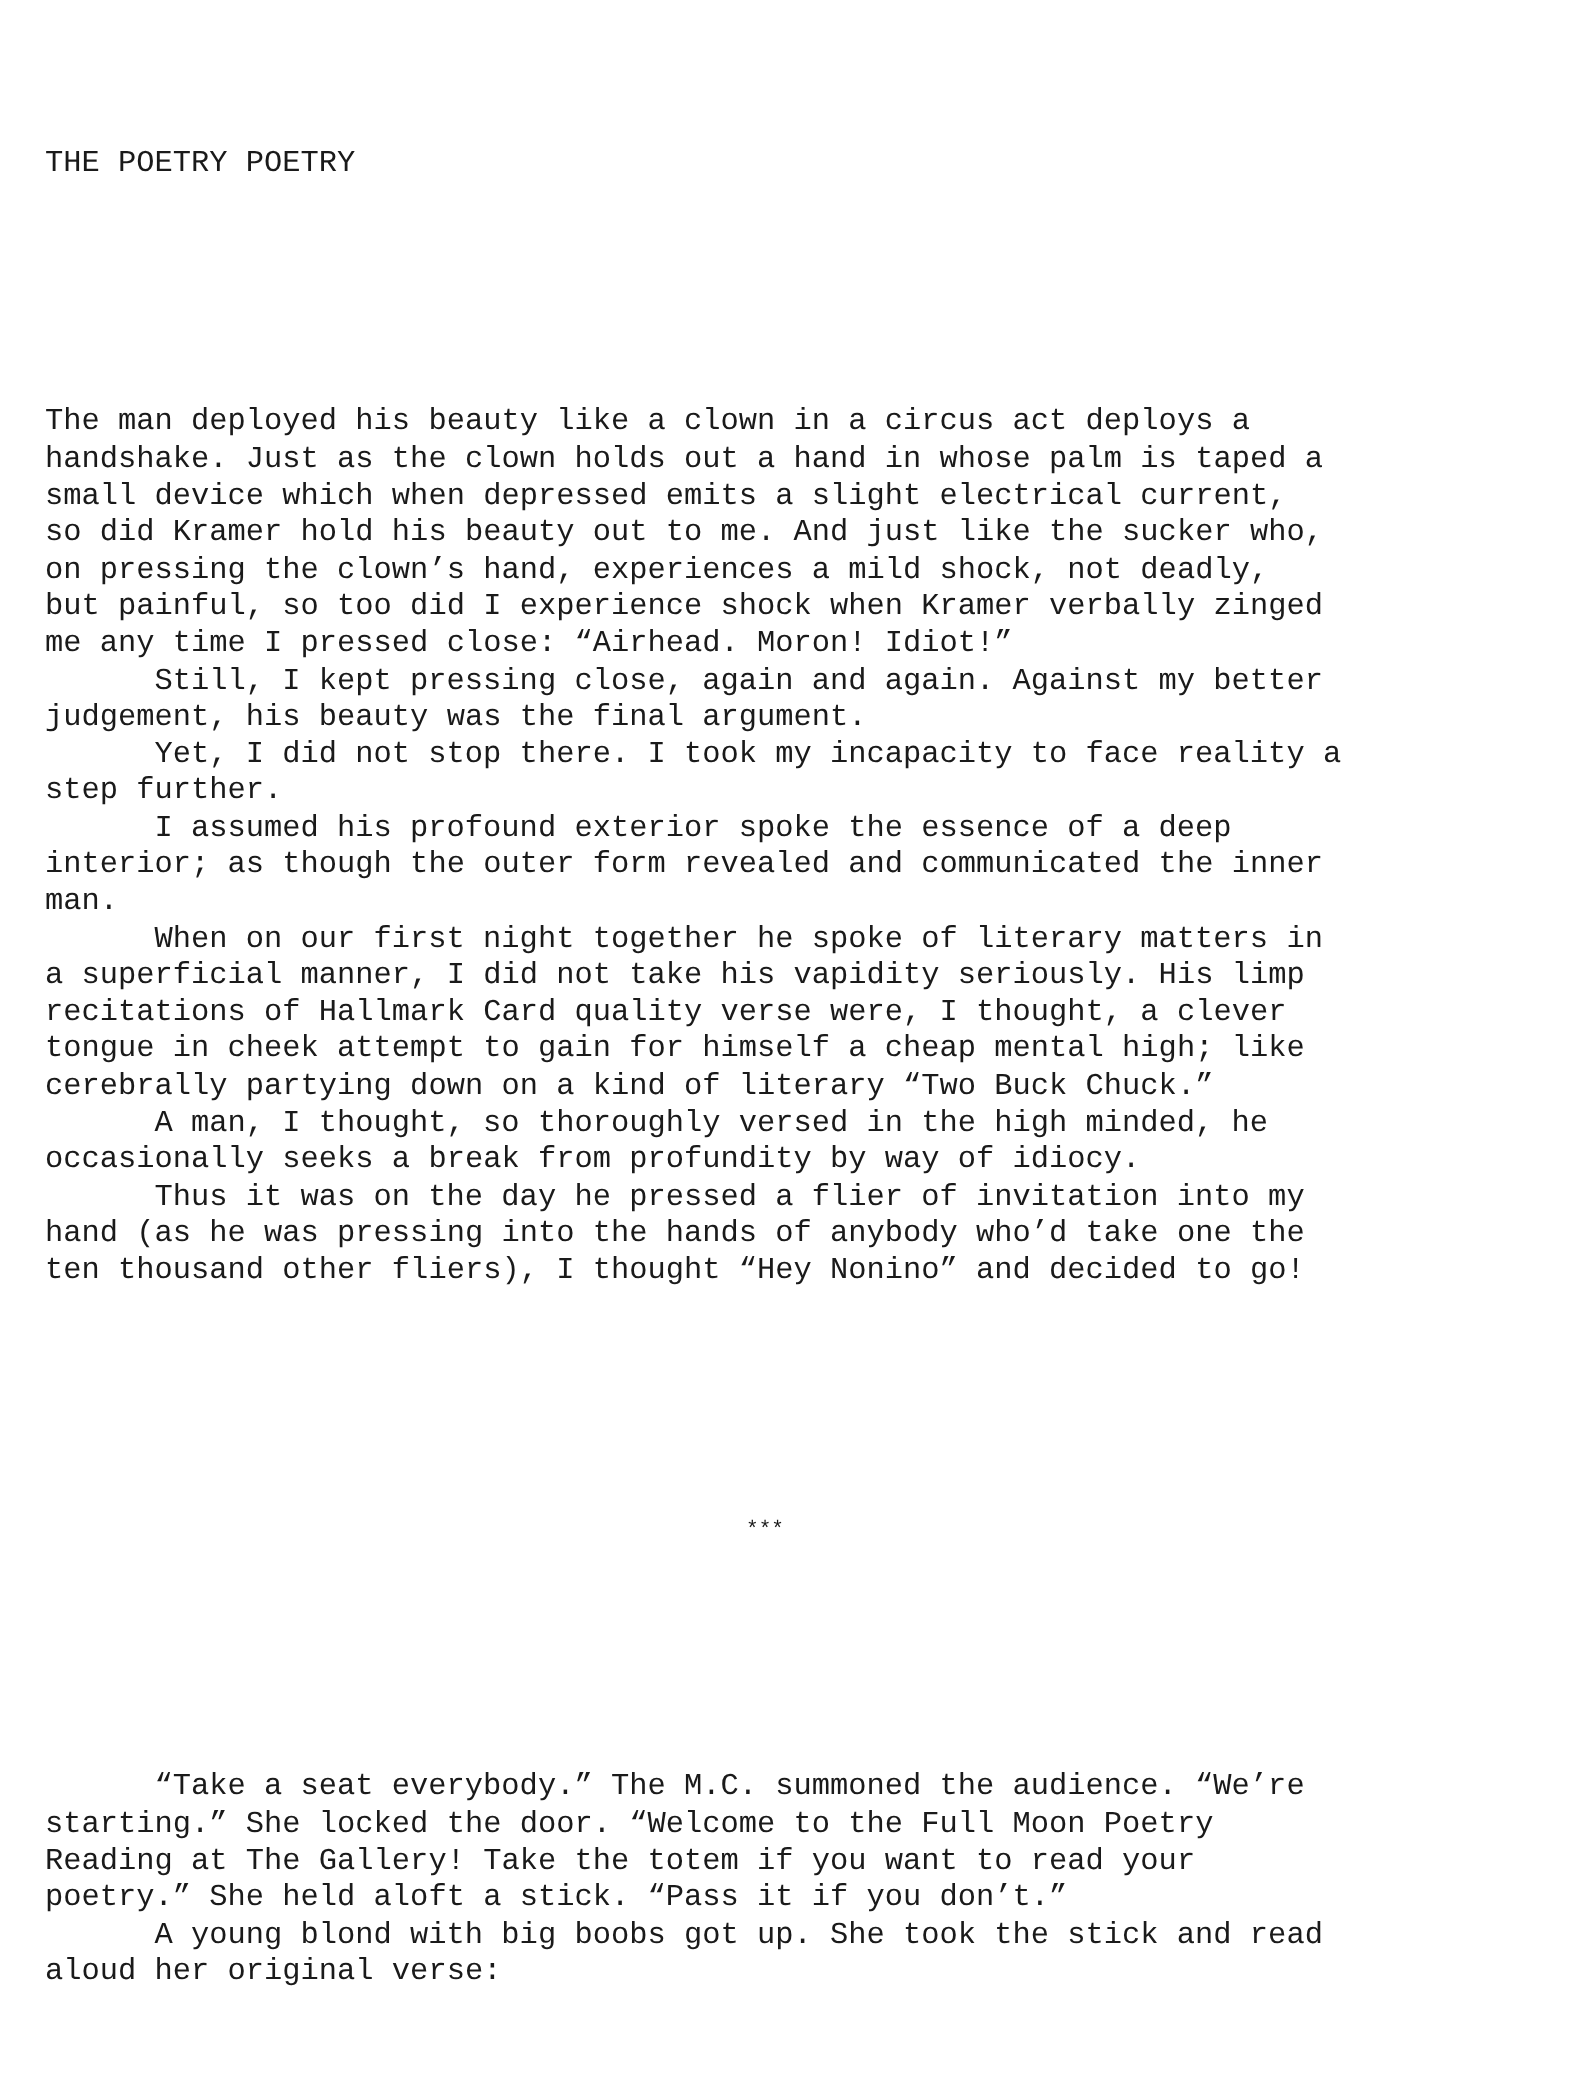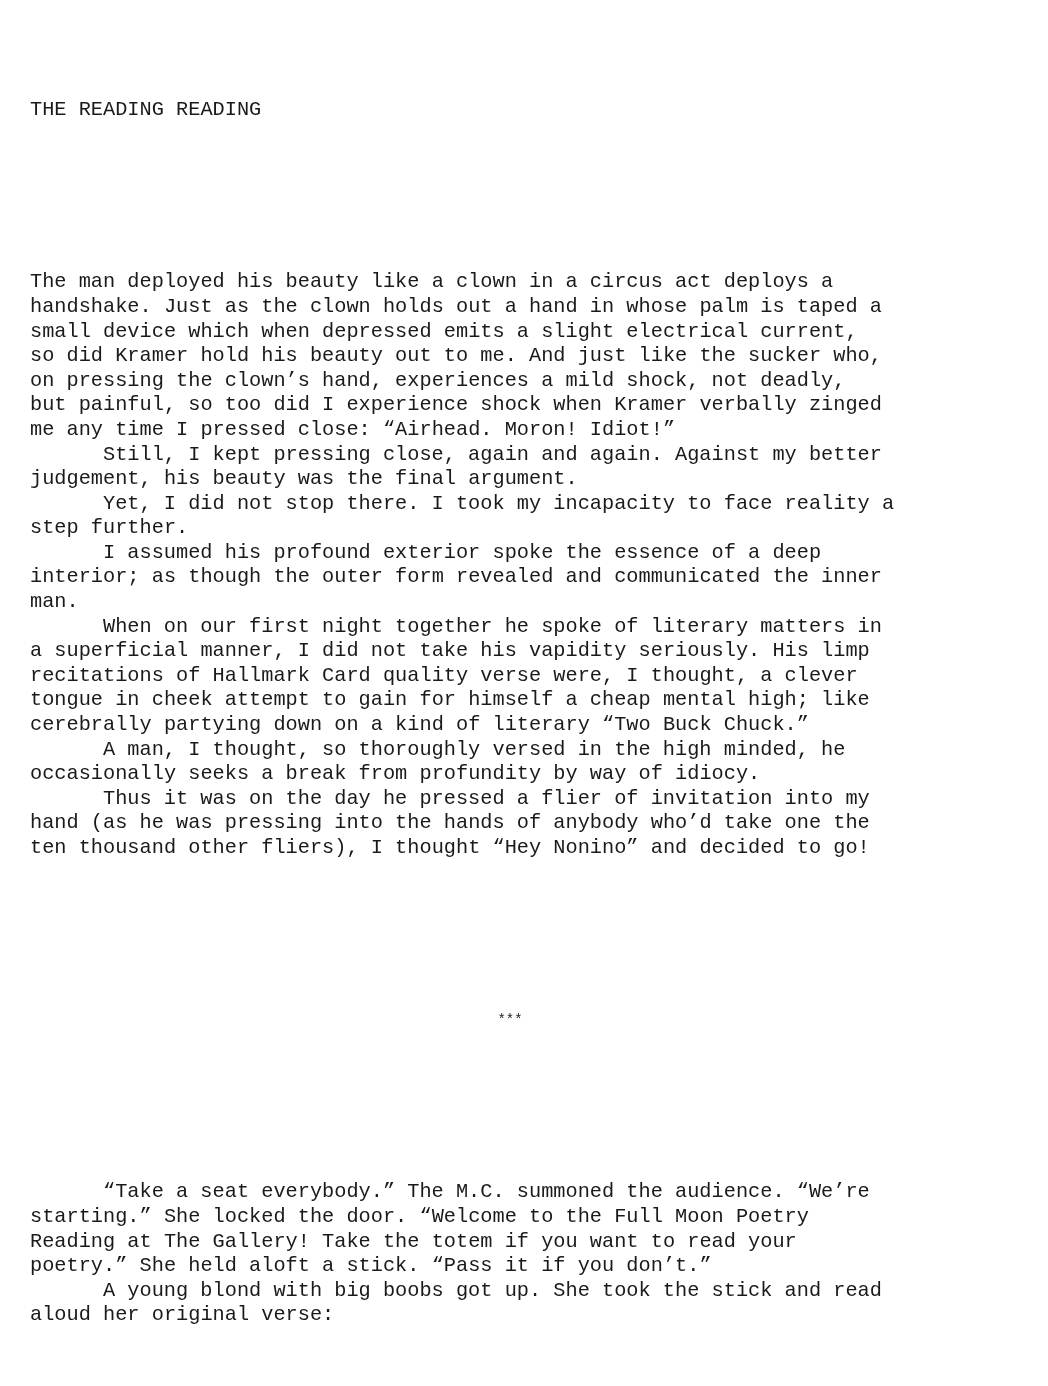--- a/index.html
+++ b/index.html
@@ -12,21 +12,21 @@
   }
   .line { display: block; height: 24.6px; }
   .indent { padding-left: 73px; }
   .blank { display: block; height: 24.6px; }
   .sep { display: block; text-align: center; width: 960px; font-size: 14px; }
 </style>
 </head>
 <body>
 
 <div class="page">
-  <span class="line">THE READING READING</span>
+  <span class="line">THE POETRY POETRY</span>
   <span class="blank"></span>
 
   <div><span class="line">The man deployed his beauty like a clown in a circus act deploys a</span><span class="line">handshake. Just as the clown holds out a hand in whose palm is taped a</span><span class="line">small device which when depressed emits a slight electrical current,</span><span class="line">so did Kramer hold his beauty out to me. And just like the sucker who,</span><span class="line">on pressing the clown’s hand, experiences a mild shock, not deadly,</span><span class="line">but painful, so too did I experience shock when Kramer verbally zinged</span><span class="line">me any time I pressed close: “Airhead. Moron! Idiot!”</span><span class="line indent">Still, I kept pressing close, again and again. Against my better</span><span class="line">judgement, his beauty was the final argument.</span><span class="line indent">Yet, I did not stop there. I took my incapacity to face reality a</span><span class="line">step further.</span><span class="line indent">I assumed his profound exterior spoke the essence of a deep</span><span class="line">interior; as though the outer form revealed and communicated the inner</span><span class="line">man.</span><span class="line indent">When on our first night together he spoke of literary matters in</span><span class="line">a superficial manner, I did not take his vapidity seriously. His limp</span><span class="line">recitations of Hallmark Card quality verse were, I thought, a clever</span><span class="line">tongue in cheek attempt to gain for himself a cheap mental high; like</span><span class="line">cerebrally partying down on a kind of literary “Two Buck Chuck.”</span><span class="line indent">A man, I thought, so thoroughly versed in the high minded, he</span><span class="line">occasionally seeks a break from profundity by way of idiocy.</span><span class="line indent">Thus it was on the day he pressed a flier of invitation into my</span><span class="line">hand (as he was pressing into the hands of anybody who’d take one the</span><span class="line">ten thousand other fliers), I thought “Hey Nonino” and decided to go!</span></div>
 
   <span class="blank"></span>
   <span class="sep line">***</span>
   <span class="blank"></span>
 
   <div><span class="line indent">“Take a seat everybody.” The M.C. summoned the audience. “We’re</span><span class="line">starting.” She locked the door. “Welcome to the Full Moon Poetry</span><span class="line">Reading at The Gallery! Take the totem if you want to read your</span><span class="line">poetry.” She held aloft a stick. “Pass it if you don’t.”</span><span class="line indent">A young blond with big boobs got up. She took the stick and read</span><span class="line">aloud her original verse:</span></div>
 

